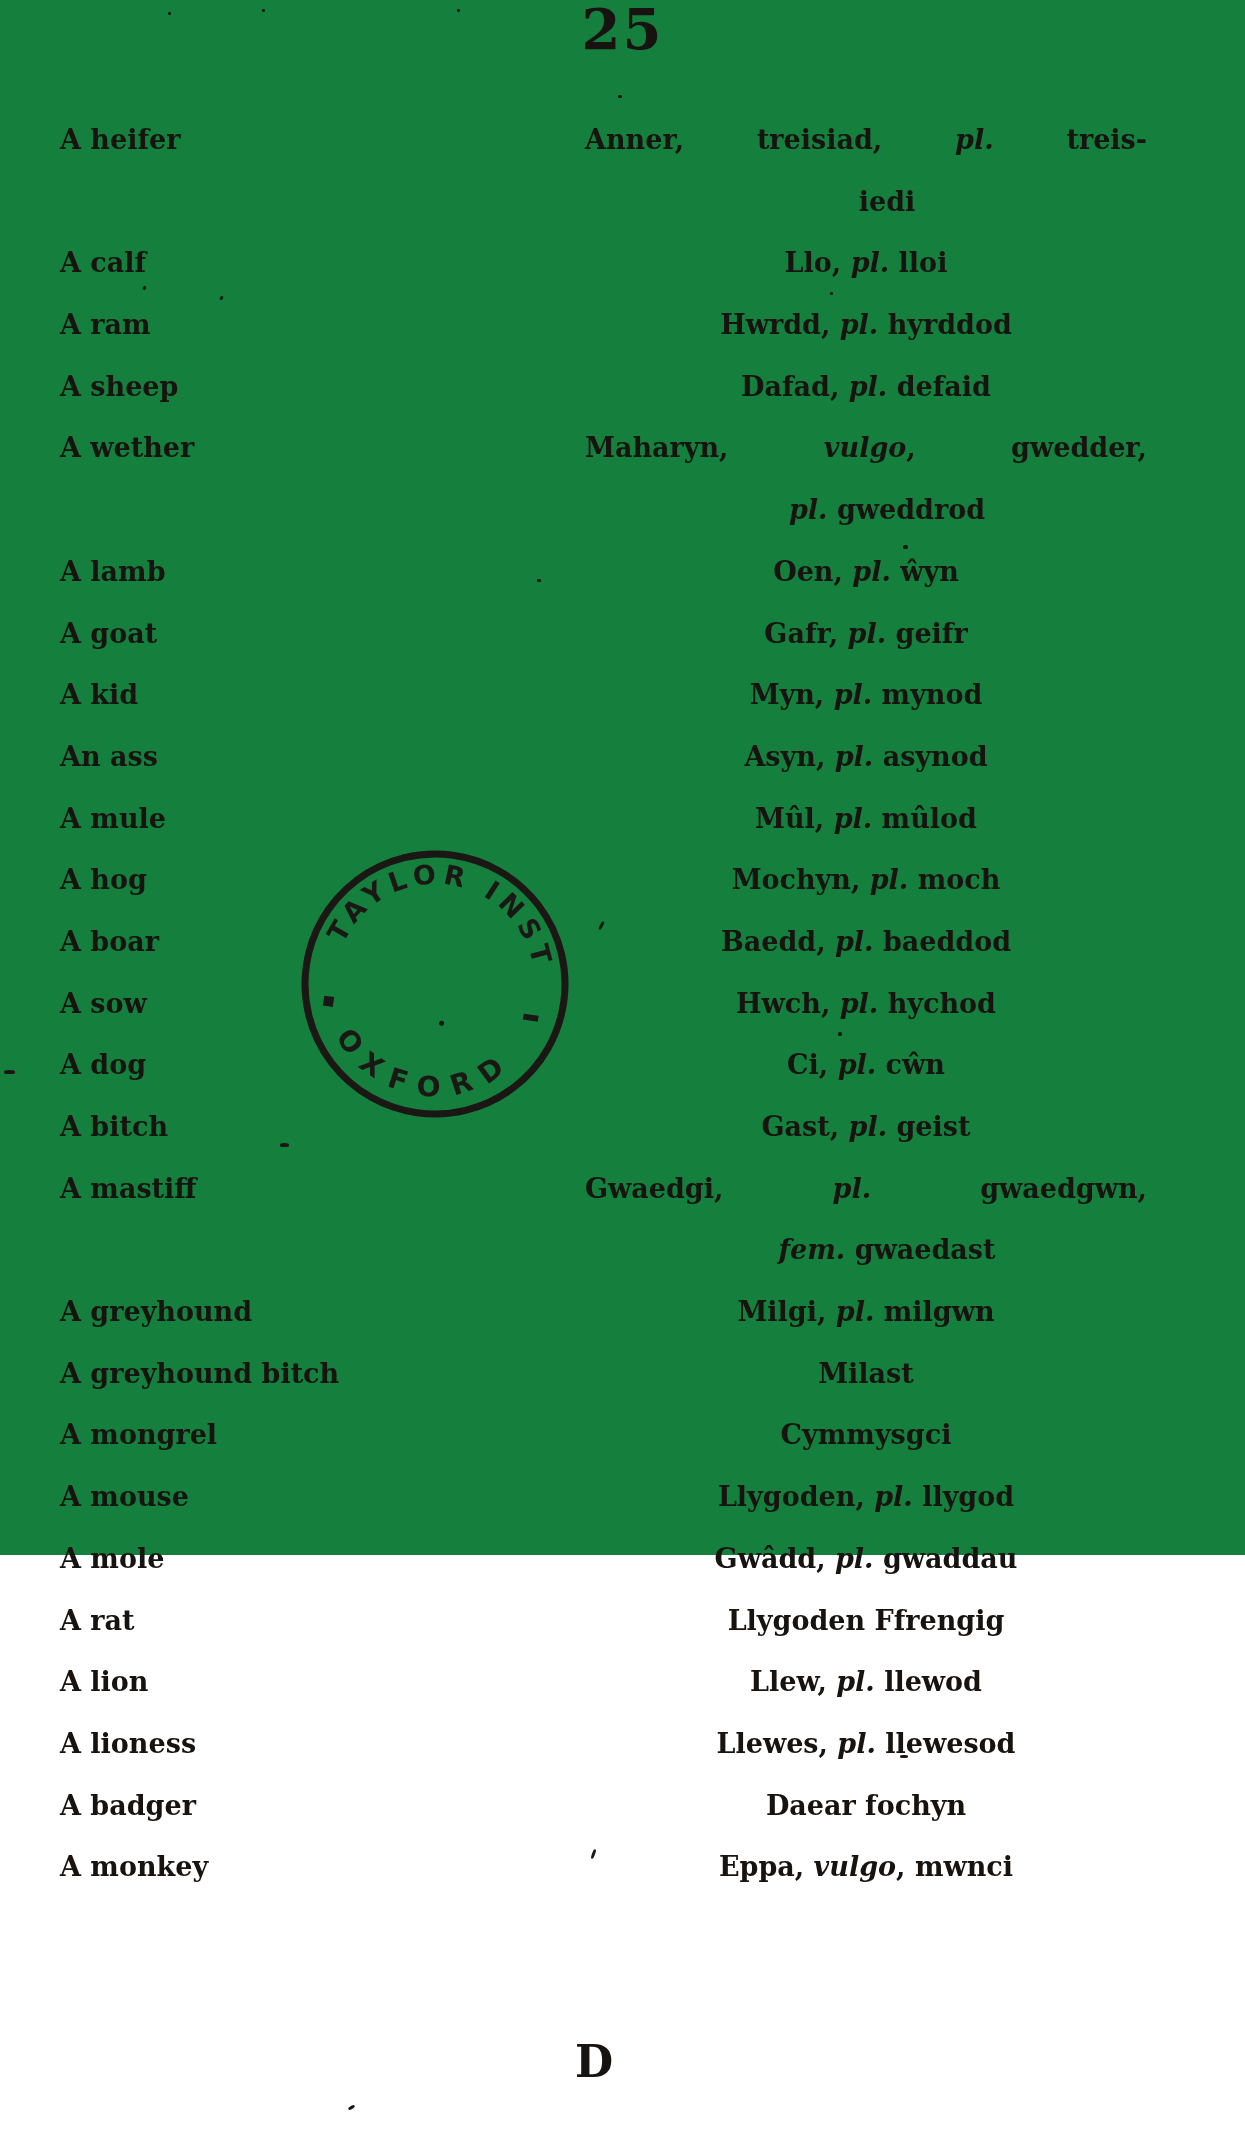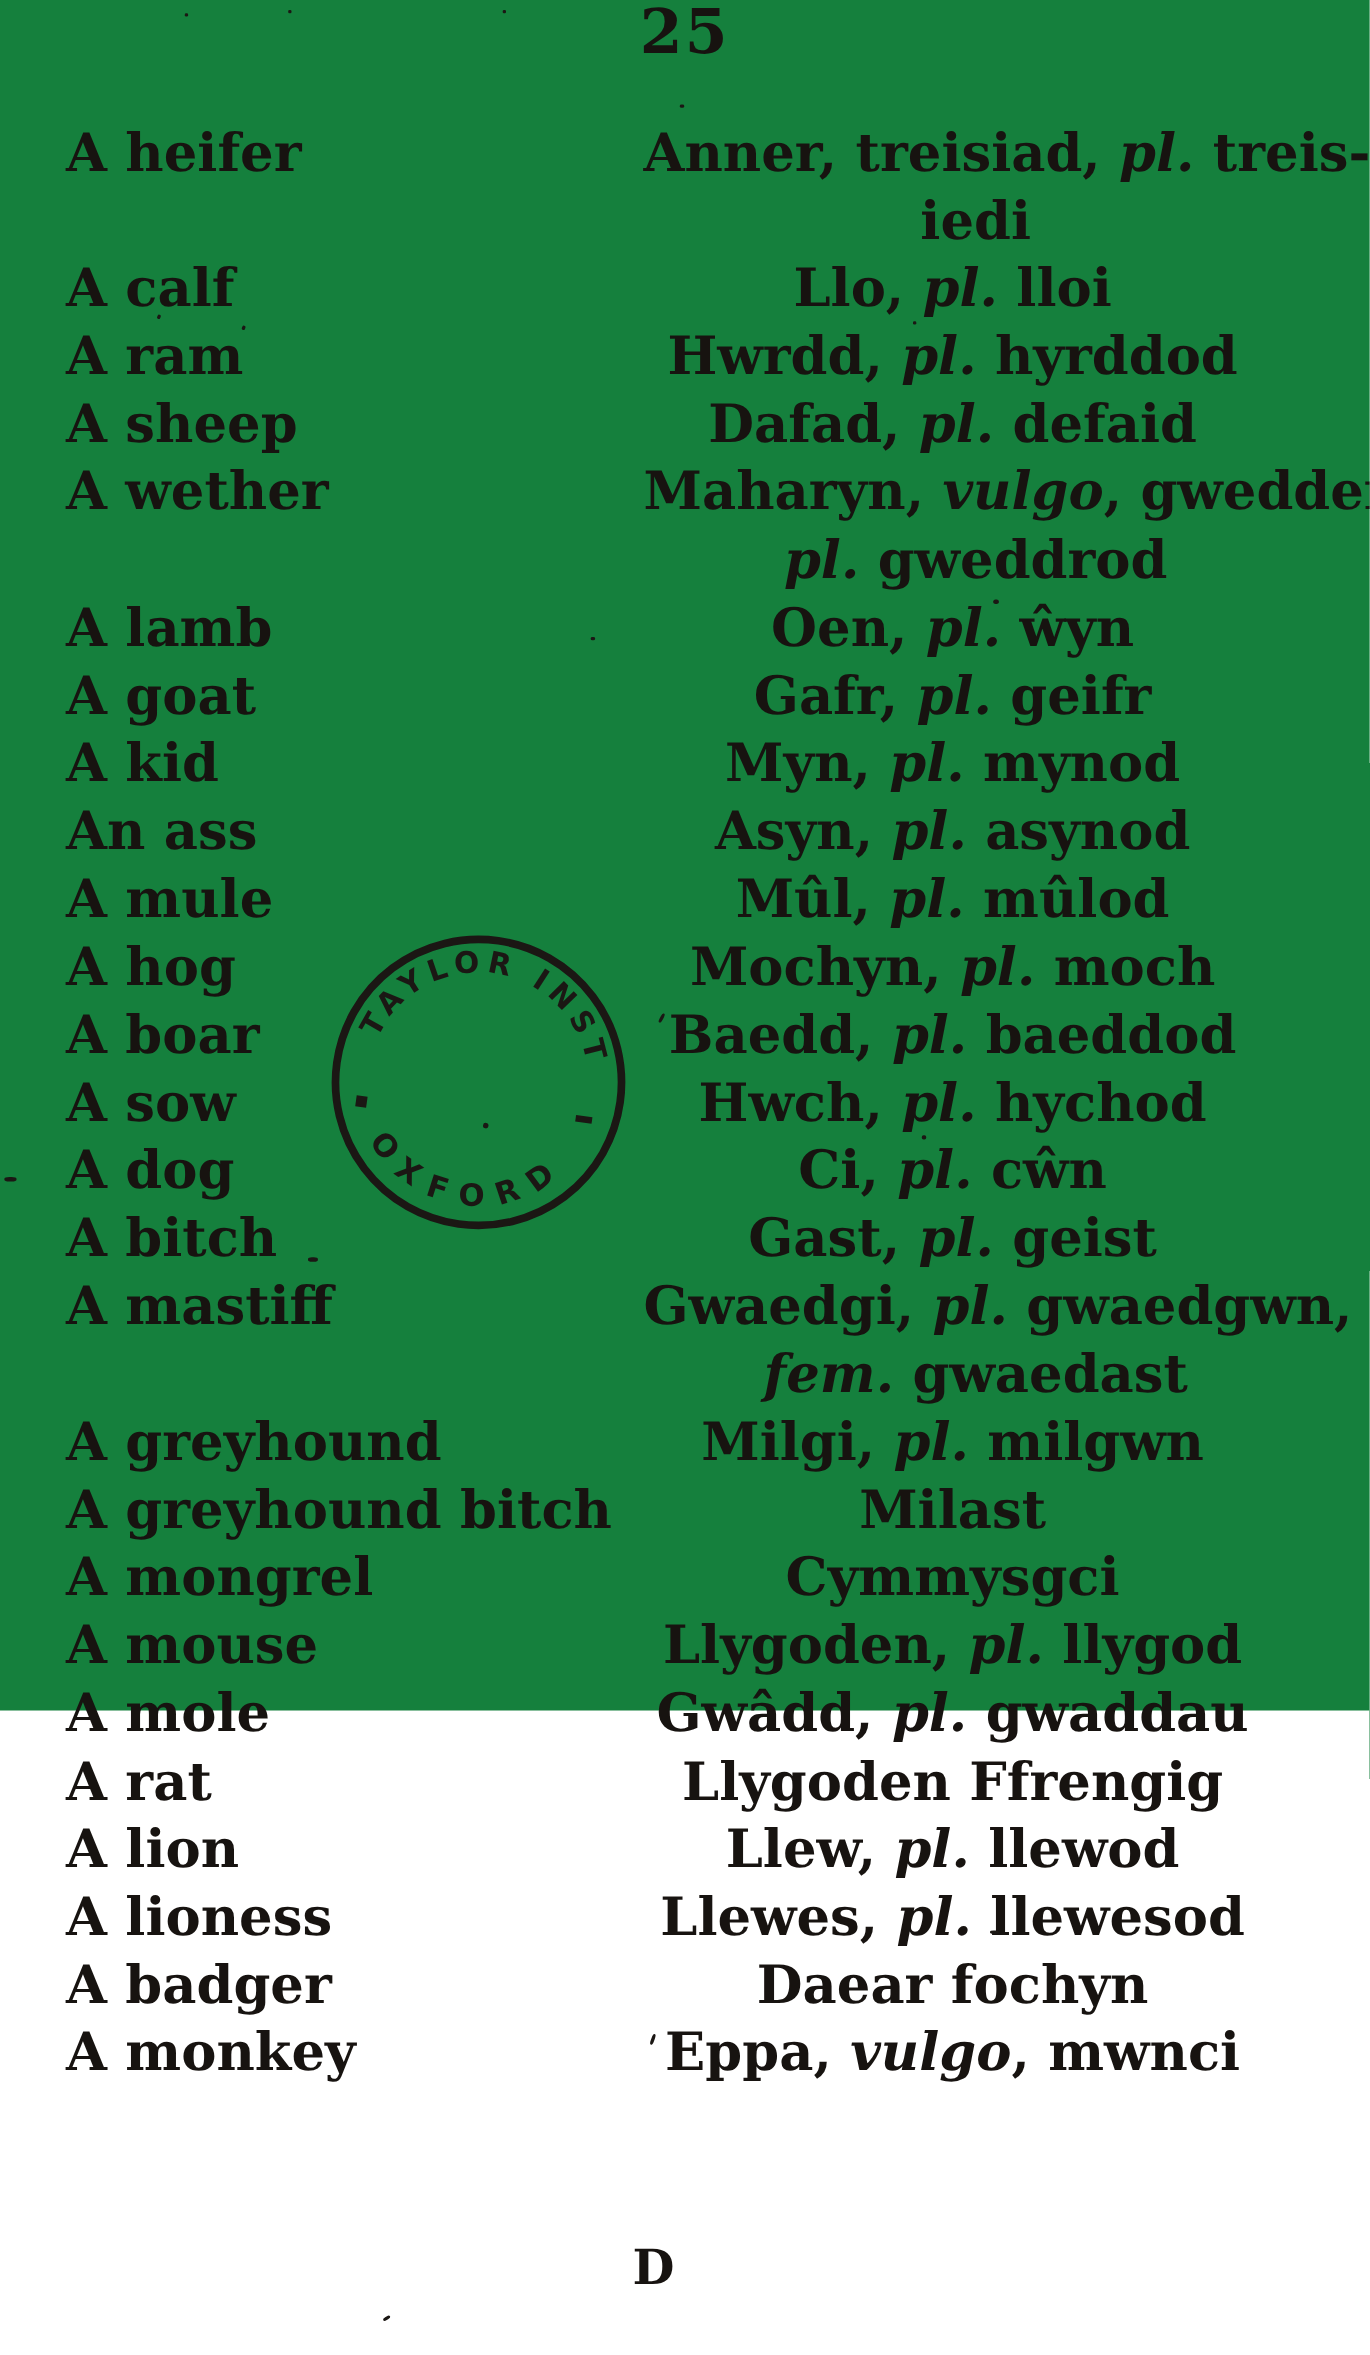--- a/index.html
+++ b/index.html
@@ -26,21 +26,21 @@
   }
   .content {
     position: absolute;
     top: 109px; left: 0;
     width: 1245px;
   }
   .line {
     display: flex;
     height: 61.7px;
     line-height: 61.7px;
-    font-size: 48px;
+    font-size: 27px;
     font-weight: 700;
     white-space: nowrap;
   }
   .en {
     width: 585px;
     padding-left: 60px;
     box-sizing: border-box;
     flex: 0 0 auto;
   }
   .cy {

